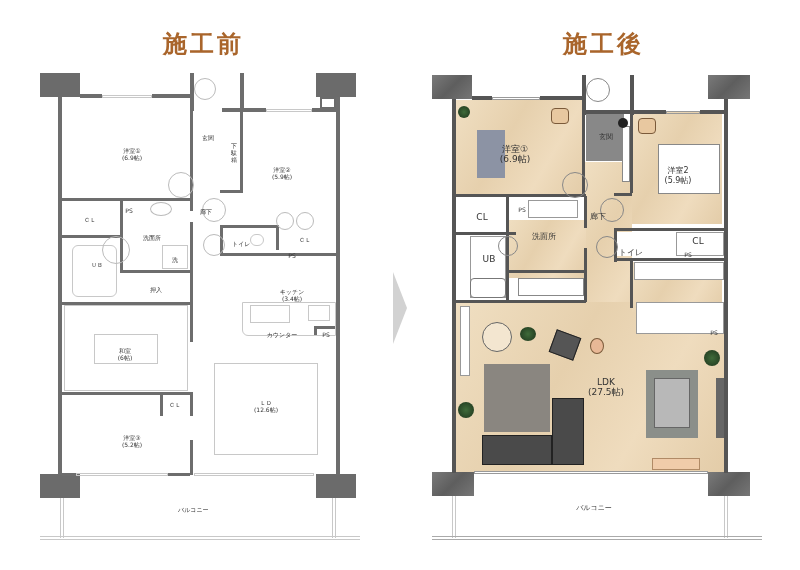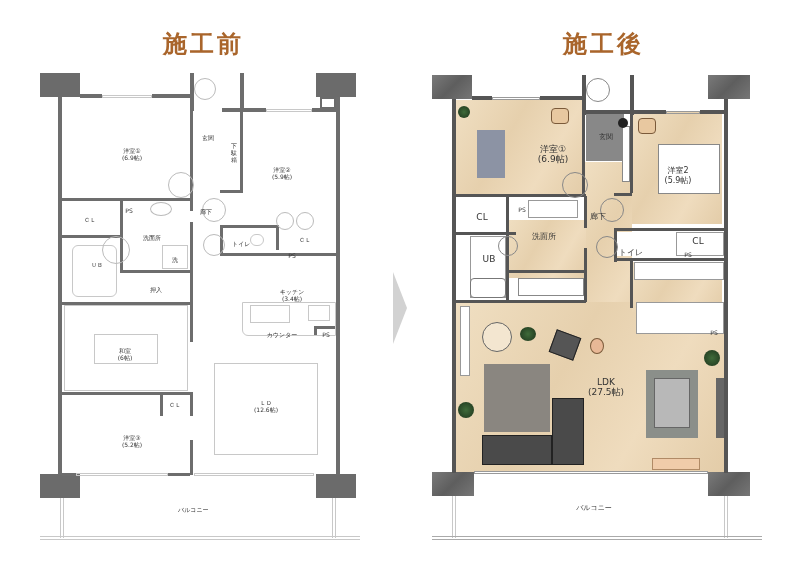--- a/index.html
+++ b/index.html
@@ -204,21 +204,21 @@
   <div class="thin" style="left:452px;top:496px;width:4px;height:42px;border-width:0 1px;"></div>
   <div class="thin" style="left:724px;top:496px;width:4px;height:42px;border-width:0 1px;"></div>
   <div class="thin" style="left:432px;top:536px;width:330px;height:4px;border-width:1px 0;border-color:#aaa;"></div>
 
   <div class="arc" style="left:586px;top:78px;width:24px;height:24px;border-color:#888;"></div>
   <div class="arc" style="left:562px;top:172px;width:26px;height:26px;border-color:#888;"></div>
   <div class="arc" style="left:600px;top:198px;width:24px;height:24px;border-color:#888;"></div>
   <div class="arc" style="left:596px;top:236px;width:22px;height:22px;border-color:#888;"></div>
   <div class="arc" style="left:498px;top:236px;width:20px;height:20px;border-color:#888;"></div>
 
-  <div class="lbl-r" style="left:530px;top:144px;width:46px;">洋室①
+  <div class="lbl-r" style="left:492px;top:144px;width:46px;">洋室①
 (6.9帖)</div>
   <div class="lbl-r" style="left:594px;top:132px;width:24px;font-size:7px;">玄関</div>
   <div class="lbl-r" style="left:658px;top:166px;width:40px;font-size:8px;">洋室2
 (5.9帖)</div>
   <div class="lbl-r" style="left:472px;top:212px;width:20px;">CL</div>
   <div class="lbl-r" style="left:516px;top:205px;width:12px;font-size:6px;">PS</div>
   <div class="lbl-r" style="left:588px;top:212px;width:20px;font-size:8px;">廊下</div>
   <div class="lbl-r" style="left:524px;top:232px;width:40px;font-size:8px;">洗面所</div>
   <div class="lbl-r" style="left:478px;top:254px;width:22px;">UB</div>
   <div class="lbl-r" style="left:616px;top:248px;width:30px;font-size:8px;">トイレ</div>

